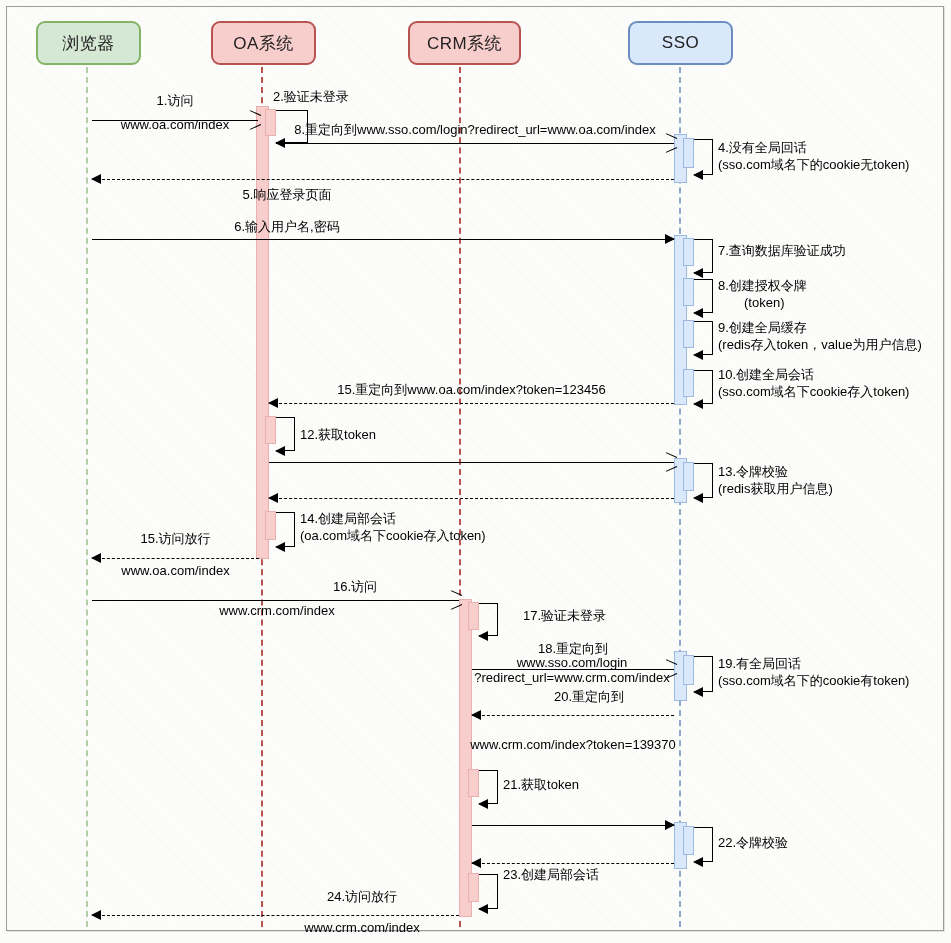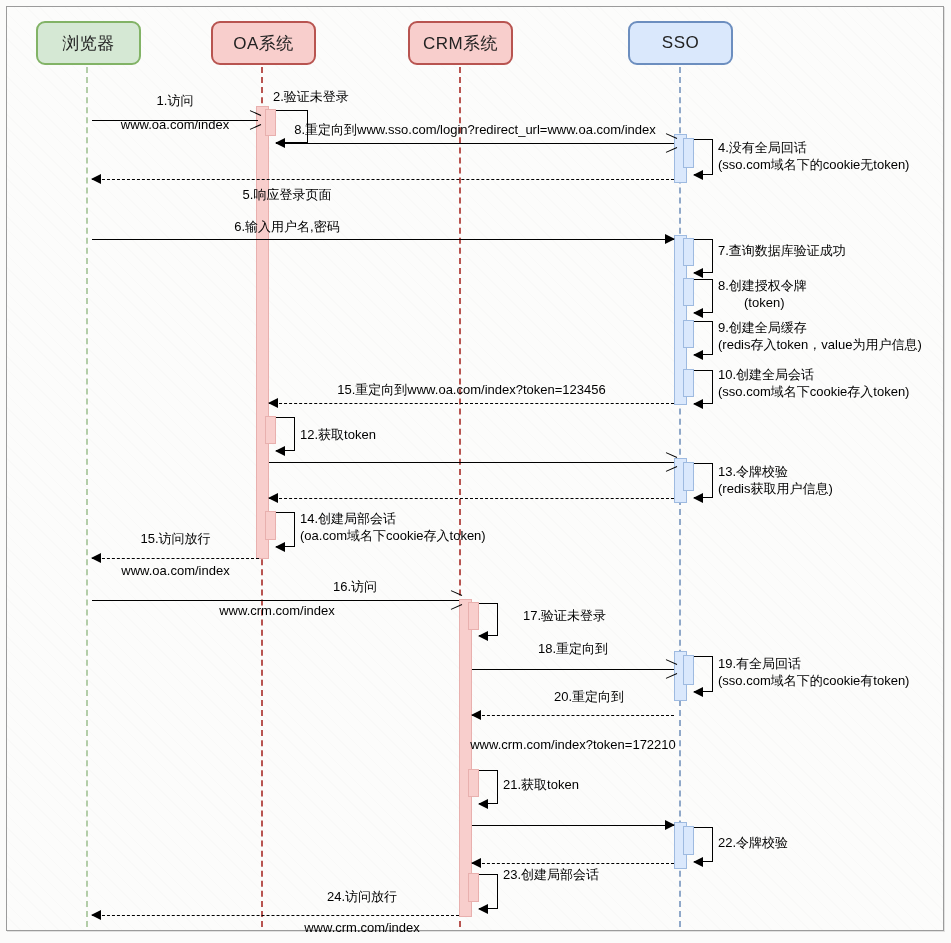--- a/index.html
+++ b/index.html
@@ -99,21 +99,21 @@
     <div class="lifeline" style="left:254px;top:60px;height:860px;border-left-color:#b85450;"></div>
     <div class="lifeline" style="left:452px;top:60px;height:860px;border-left-color:#b85450;"></div>
     <div class="lifeline" style="left:672px;top:60px;height:860px;border-left-color:#8fa8c9;"></div>
 
     <div class="actor-box" style="left:29px;top:14px;width:105px;height:44px;background:#d5e8d4;border:2px solid #82b366;color:#222;">
       <span>浏览器</span>
     </div>
     <div class="actor-box" style="left:204px;top:14px;width:105px;height:44px;background:#f8cecc;border:2px solid #b85450;color:#222;">
       <span>OA系统</span>
     </div>
-    <div class="actor-box" style="left:401px;top:14px;width:105px;height:44px;background:#f8cecc;border:2px solid #b85450;color:#222;">
+    <div class="actor-box" style="left:401px;top:14px;width:113px;height:44px;background:#f8cecc;border:2px solid #b85450;color:#222;">
       <span>CRM系统</span>
     </div>
     <div class="actor-box" style="left:621px;top:14px;width:105px;height:44px;background:#dae8fc;border:2px solid #6c8ebf;color:#222;">
       <span>SSO</span>
     </div>
 
     <div class="actbar" style="left:249px;top:99px;width:13px;height:453px;background:#f8cecc;border-color:#e8b0ae;"></div>
     <div class="actbar" style="left:667px;top:127px;width:13px;height:49px;background:#dae8fc;border-color:#9ebae0;"></div>
     <div class="actbar" style="left:667px;top:228px;width:13px;height:170px;background:#dae8fc;border-color:#9ebae0;"></div>
     <div class="actbar" style="left:667px;top:451px;width:13px;height:45px;background:#dae8fc;border-color:#9ebae0;"></div>
@@ -277,36 +277,38 @@
         <div class="sh-bot"></div>
         <div class="ah"></div>
     </div>
     <div class="label left" style="left:516px;top:601px;width:220px;">17.验证未登录</div>
 
     <div class="msg" style="left:465px;top:662px;width:202px;">
       <div class="line"></div>
         <div class="arrowhead open-right"></div>
     </div>
     <div class="label center" style="left:465px;top:634px;width:202px;">18.重定向到</div>
+    <div class="label center" style="left:450px;top:648px;width:230px;white-space:pre-line;">www.sso.com/login
+?redirect_url=www.crm.com/index</div>
 
     <div class="selfmsg" style="left:687px;top:649px;width:19px;height:36px;">
       <div class="sh-top"></div>
         <div class="sv"></div>
         <div class="sh-bot"></div>
         <div class="ah"></div>
     </div>
     <div class="label left" style="left:711px;top:649px;width:240px;">19.有全局回话</div>
     <div class="label left" style="left:711px;top:666px;width:250px;">(sso.com域名下的cookie有token)</div>
 
     <div class="msg dashed" style="left:465px;top:708px;width:202px;">
       <div class="line"></div>
         <div class="arrowhead left"></div>
     </div>
     <div class="label center" style="left:465px;top:682px;width:202px;margin-left:16px;">20.重定向到</div>
-    <div class="label center" style="left:450px;top:730px;width:232px;">www.crm.com/index?token=172210</div>
+    <div class="label center" style="left:450px;top:730px;width:232px;">www.crm.com/index?token=139370</div>
 
     <div class="selfmsg" style="left:472px;top:763px;width:19px;height:34px;">
       <div class="sh-top"></div>
         <div class="sv"></div>
         <div class="sh-bot"></div>
         <div class="ah"></div>
     </div>
     <div class="label left" style="left:496px;top:770px;width:200px;">21.获取token</div>
 
     <div class="msg" style="left:465px;top:818px;width:202px;">

